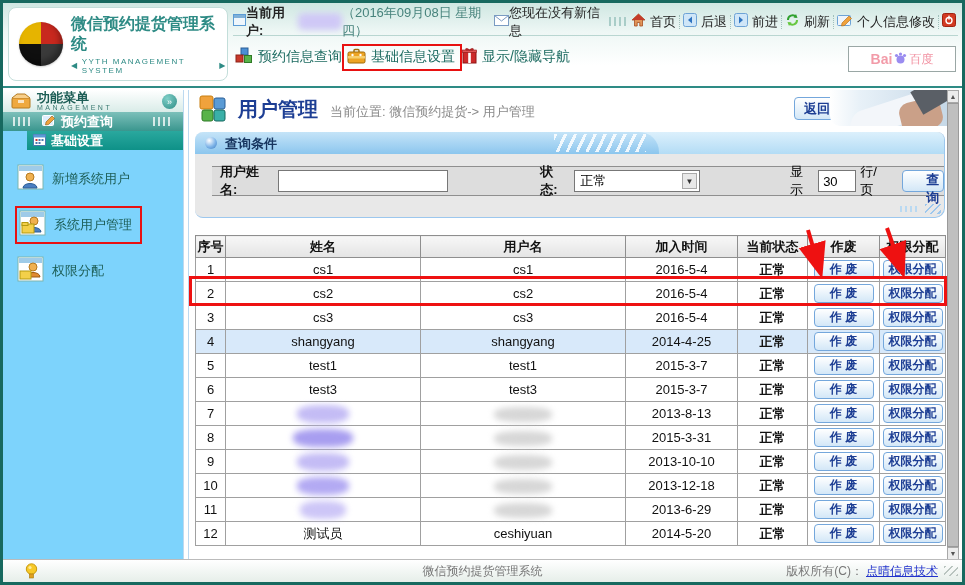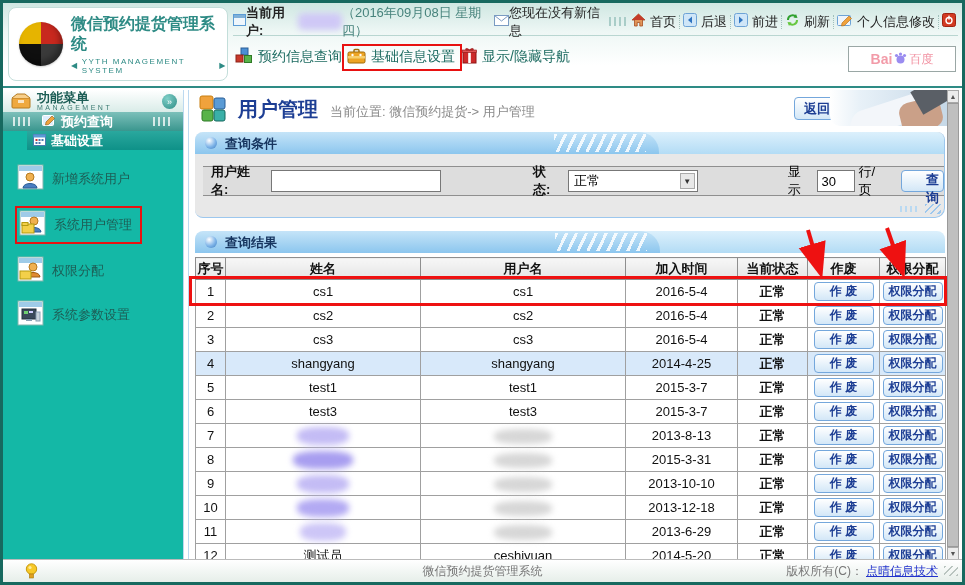--- a/index.html
+++ b/index.html
@@ -28,21 +28,21 @@
   .ticks { width:20px; height:9px; background:repeating-linear-gradient(90deg,#a9cdc8 0 2px,transparent 2px 5px); margin:0 4px; }
   .nav-item { display:flex; align-items:center; gap:4px; cursor:pointer; white-space:nowrap; }
   .menu-item-top { display:flex; align-items:center; gap:5px; color:#1d6b61; cursor:pointer; white-space:nowrap; }
   .red-outline { border:2px solid #E81111; padding:2px 5px 2px 3px; display:flex; align-items:center; gap:5px; }
   #baidu-box { position:absolute; right:6px; top:43px; width:108px; height:26px; background:#fff;
     border:1px solid #9aa7a5; display:flex; align-items:center; justify-content:center; gap:1px; }
   .bd-bai { color:#f08a9a; font-weight:bold; font-size:14px; opacity:.85; }
   .bd-du  { color:#ef7d90; font-size:12px; font-weight:normal; opacity:.85; }
 
   
-  #sidebar { position:absolute; left:0; top:87px; width:180px; height:470px; background:#14b8a6; }
+  #sidebar { position:absolute; left:0; top:87px; width:180px; height:470px; background:#7dd3fc; }
   #sb-header { height:22px; display:flex; align-items:center; padding:1px 6px 0 8px;
     background:linear-gradient(180deg,#ffffff,#d9ece8); }
   .sb-h-text { margin-left:6px; flex:1; }
   .sb-h-title { font-size:13px; font-weight:bold; color:#1d5e56; line-height:12px; }
   .sb-h-sub { font-size:7px; letter-spacing:2.5px; color:#3c7a72; }
   .sb-chevron { width:15px; height:15px; border-radius:50%; background:radial-gradient(circle at 35% 30%,#7fd0c8,#2E8B85);
     color:#fff; font-size:9px; display:flex; align-items:center; justify-content:center; cursor:pointer; }
   .sb-bar1 { height:19px; display:flex; align-items:center; gap:5px; padding:0 6px; color:#fff; font-weight:bold; font-size:13px;
     background:linear-gradient(180deg,#7cc0ba,#3a968e); }
   .sb-bar1 .ticks { background:repeating-linear-gradient(90deg,rgba(255,255,255,.75) 0 2px,transparent 2px 5px); }
@@ -80,21 +80,21 @@
   .panel-header { position:relative; height:22px; background:linear-gradient(180deg,#dcf0fc,#b3dcf5);
     border-radius:8px 8px 0 0; overflow:hidden; }
   .panel-header .tab { position:absolute; left:0; top:0; bottom:0; width:62%;
     background:linear-gradient(180deg,#c5e4f8,#8cc6ee); border-radius:8px 20px 0 0; }
   .panel-header .stripes { position:absolute; left:calc(62% - 105px); top:2px; bottom:2px; width:92px;
     background:repeating-linear-gradient(115deg,rgba(255,255,255,.85) 0 3px,transparent 3px 9px); }
   .panel-header .sphere { position:absolute; left:10px; top:5px; width:12px; height:12px; border-radius:50%;
     background:radial-gradient(circle at 35% 30%,#ffffff,#7fb4e8 55%,#3a7bc0); }
   .panel-header .ptitle { position:absolute; left:30px; top:3px; font-size:13px; font-weight:bold; color:#17355f; }
 
-  #query-form { position:absolute; left:8px; right:0; top:34px; height:30px; background:#dddddd;
+  #query-form { position:absolute; left:17px; right:0; top:34px; height:30px; background:#dddddd;
     border-top:1px solid #8f8f8f; border-bottom:1px solid #8f8f8f; display:flex; align-items:center; font-size:13px; }
   #query-form .lbl { font-weight:bold; color:#111; }
   .text-input { height:22px; border:1px solid #777; background:#fff; font-size:13px; padding:0 4px; font-family:inherit; }
   #name-input { width:170px; margin-left:6px; }
   .fake-select { width:135px; height:22px; background:#fff; border:1px solid #777; display:flex; align-items:center;
     font-size:13px; padding-left:5px; margin-left:6px; cursor:pointer; position:relative; }
   .fake-select .arrow { position:absolute; right:2px; top:2px; bottom:2px; width:15px; background:#e8e8e8;
     border:1px solid #aaa; font-size:8px; color:#333; display:flex; align-items:center; justify-content:center; }
   #rows-input { width:38px; margin:0 4px; }
   #search-btn { width:44px; height:22px; margin-left:14px; }
@@ -364,34 +364,20 @@
           <svg width="27" height="26">
               <rect x="1" y="1" width="25" height="24" fill="#fff" stroke="#7fb5ae"></rect>
               <rect x="2" y="2" width="23" height="5" fill="#9fcbe8"></rect>
               <circle cx="16" cy="11" r="4" fill="#f0b050" stroke="#b57a20"></circle>
               <path d="M9 21 C9 15 23 15 23 21 Z" fill="#e08a30" stroke="#9e5a10"></path>
               <rect x="3" y="15" width="11" height="8" fill="#f3d04a" stroke="#b59a10"></rect>
             </svg>
         </span>
         <span class="label">权限分配</span>
       </div>
-      <div class="sb-item">
-        <span class="icon">
-          <svg width="27" height="26">
-              <rect x="1" y="1" width="25" height="24" fill="#fff" stroke="#7fb5ae"></rect>
-              <rect x="2" y="2" width="23" height="5" fill="#9fcbe8"></rect>
-              <rect x="5" y="9" width="14" height="10" fill="#3a4a5a" stroke="#22303c"></rect>
-              <rect x="7" y="11" width="4" height="3" fill="#6fd06f"></rect>
-              <rect x="12" y="11" width="4" height="2" fill="#d0d0ff"></rect>
-              <rect x="9" y="19" width="6" height="2" fill="#8aa0b4"></rect>
-              <rect x="19" y="12" width="4" height="9" fill="#c8d4dc" stroke="#8aa0b4"></rect>
-            </svg>
-        </span>
-        <span class="label">系统参数设置</span>
-      </div>
     </div>
   </div>
 
   <div id="splitter"></div>
 
   <div id="main">
     <div id="main-header">
       <span class="icon page-title-icon">
         <svg width="30" height="30">
             <rect x="2" y="2" width="13" height="13" rx="2" fill="#f0a23c" stroke="#c87f10"></rect>
@@ -429,26 +415,20 @@
         <span style="margin-left:90px">显示</span>
         <input id="rows-input" class="text-input" value="30" style="">
         <span>行/页</span>
         <button id="search-btn" class="btn-blue">查询</button>
       </div>
       <span class="mini-ticks"></span>
       <span class="corner-grip"></span>
     </div>
 
     <div id="results-panel" class="panel">
-      <div class="panel-header">
-        <span class="tab"></span>
-          <span class="stripes"></span>
-        <span class="sphere"></span>
-        <span class="ptitle">查询结果</span>
-      </div>
       <table id="results-table">
         <colgroup>
           <col style="width:30px">
             <col style="width:195px">
             <col style="width:205px">
           <col style="width:112px">
             <col style="width:70px">
             <col style="width:72px">
             <col style="width:66px">
         </colgroup>

